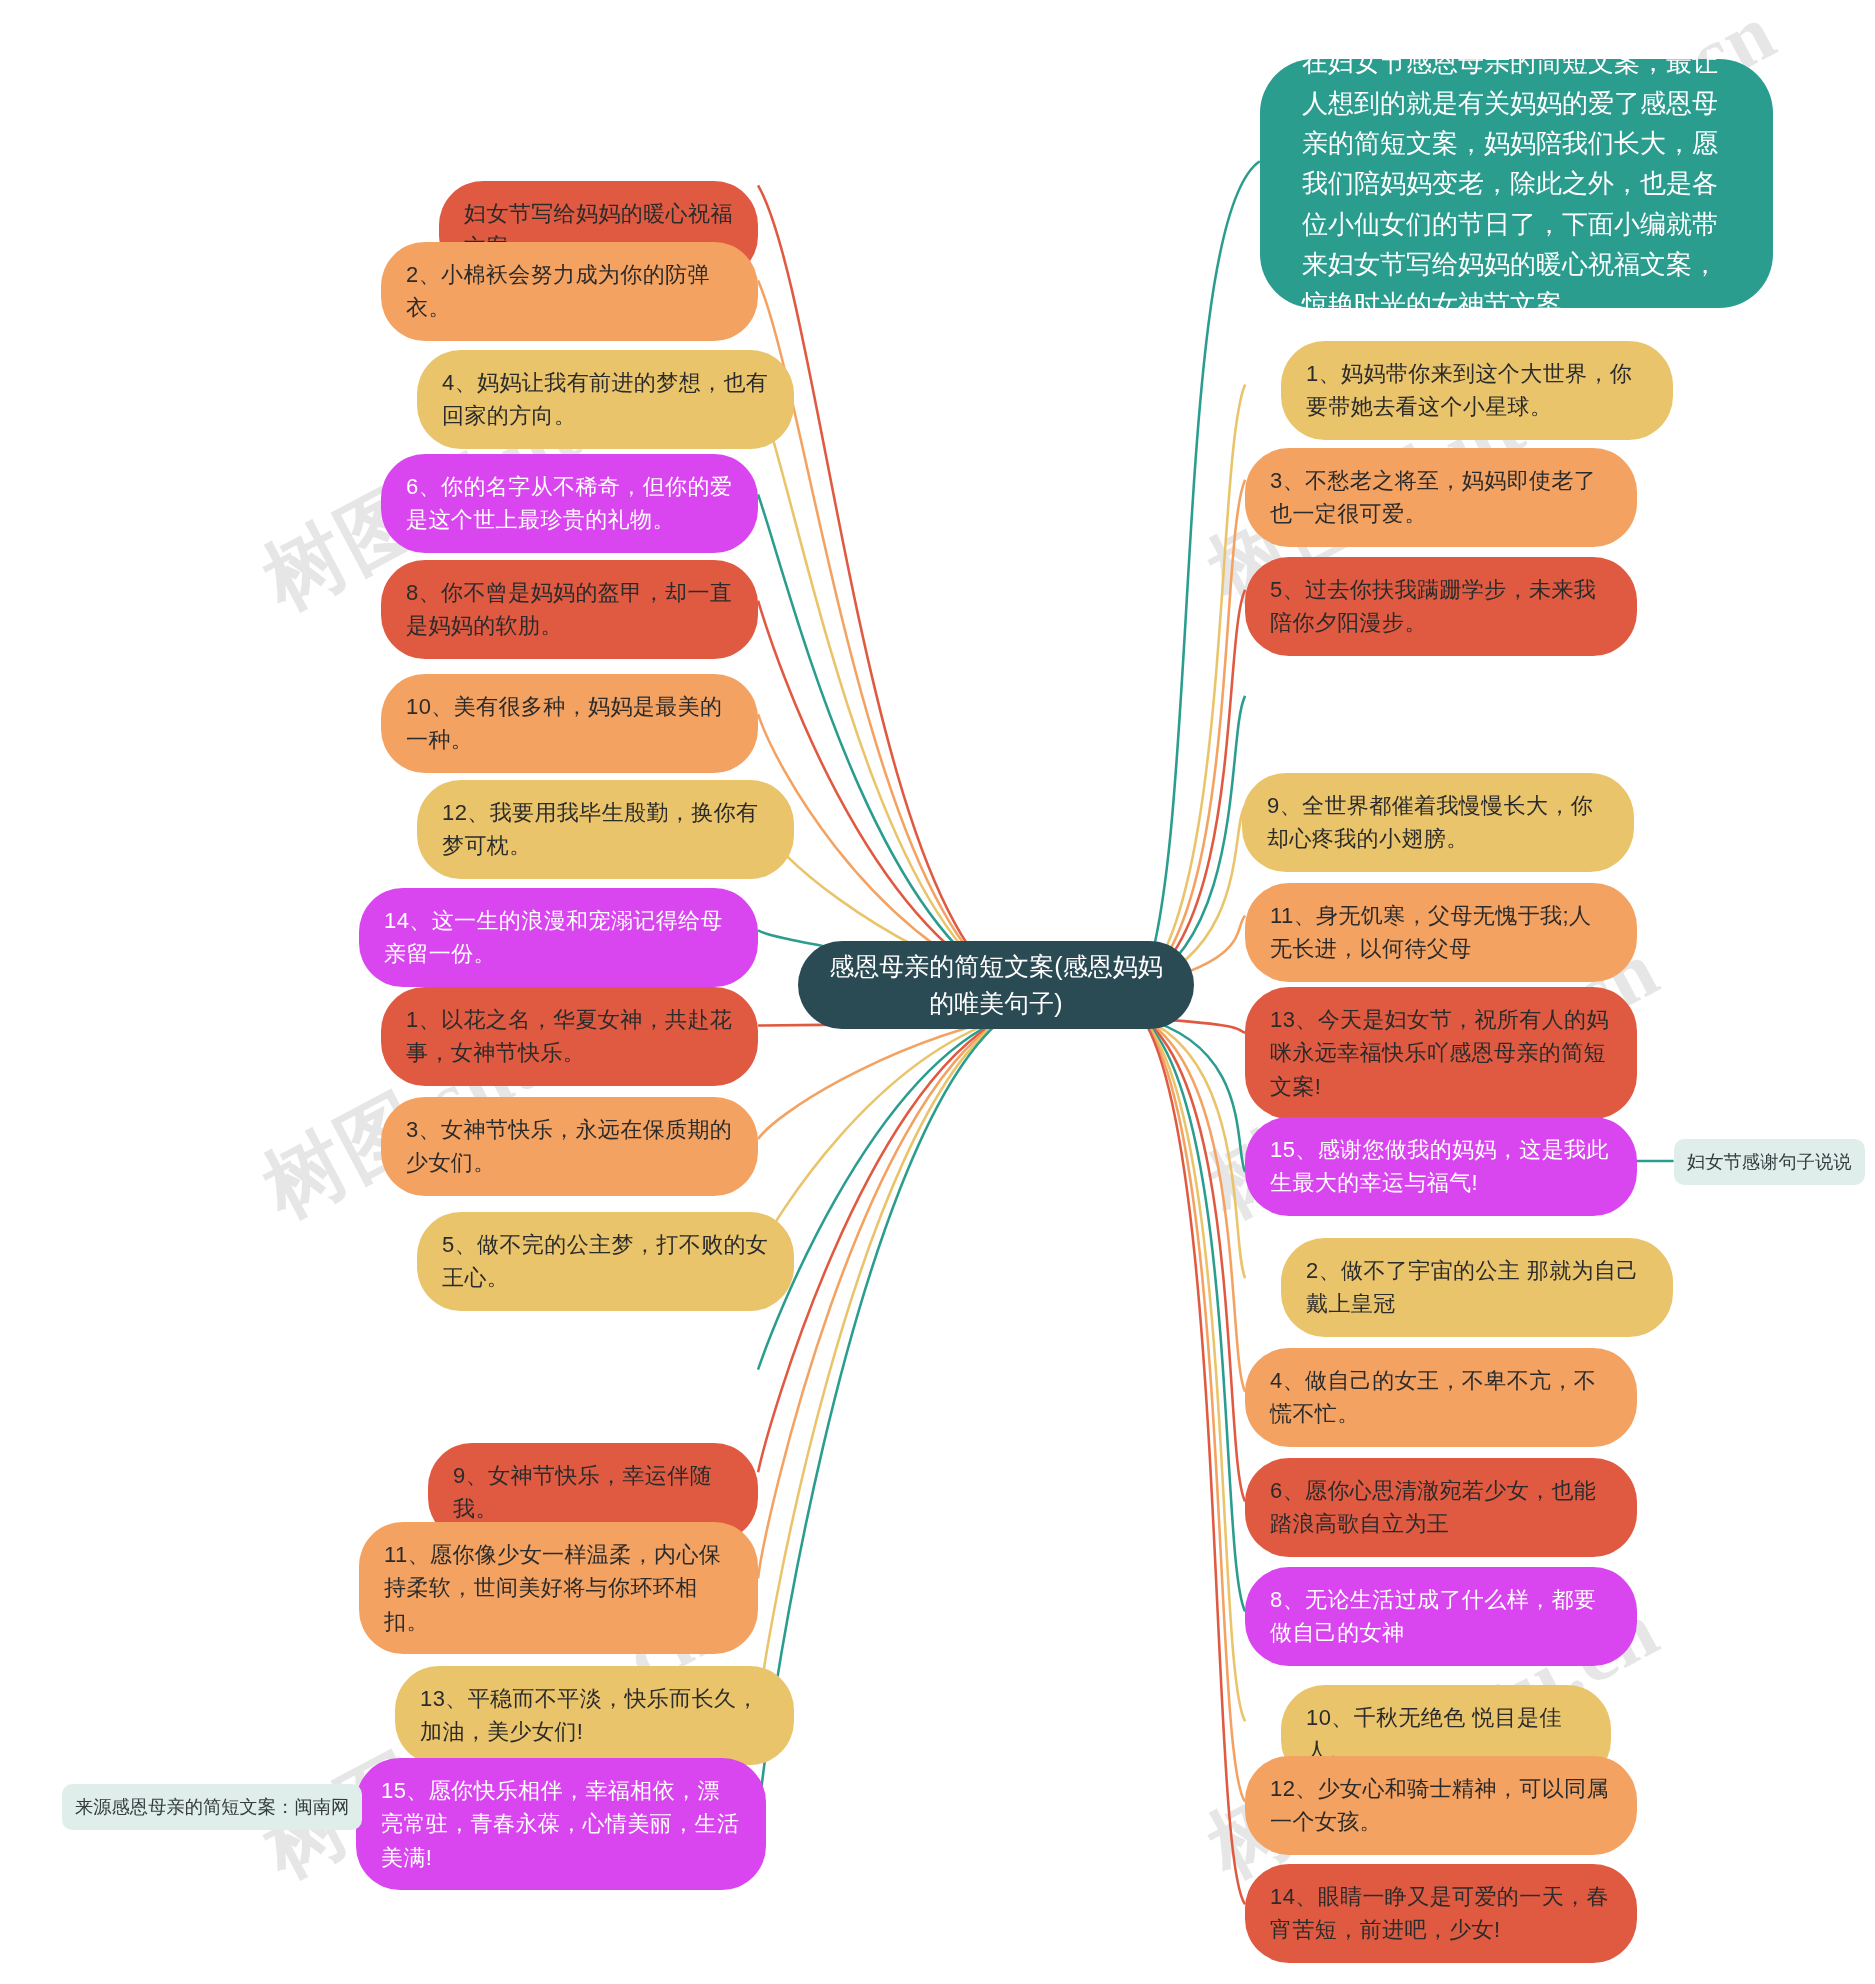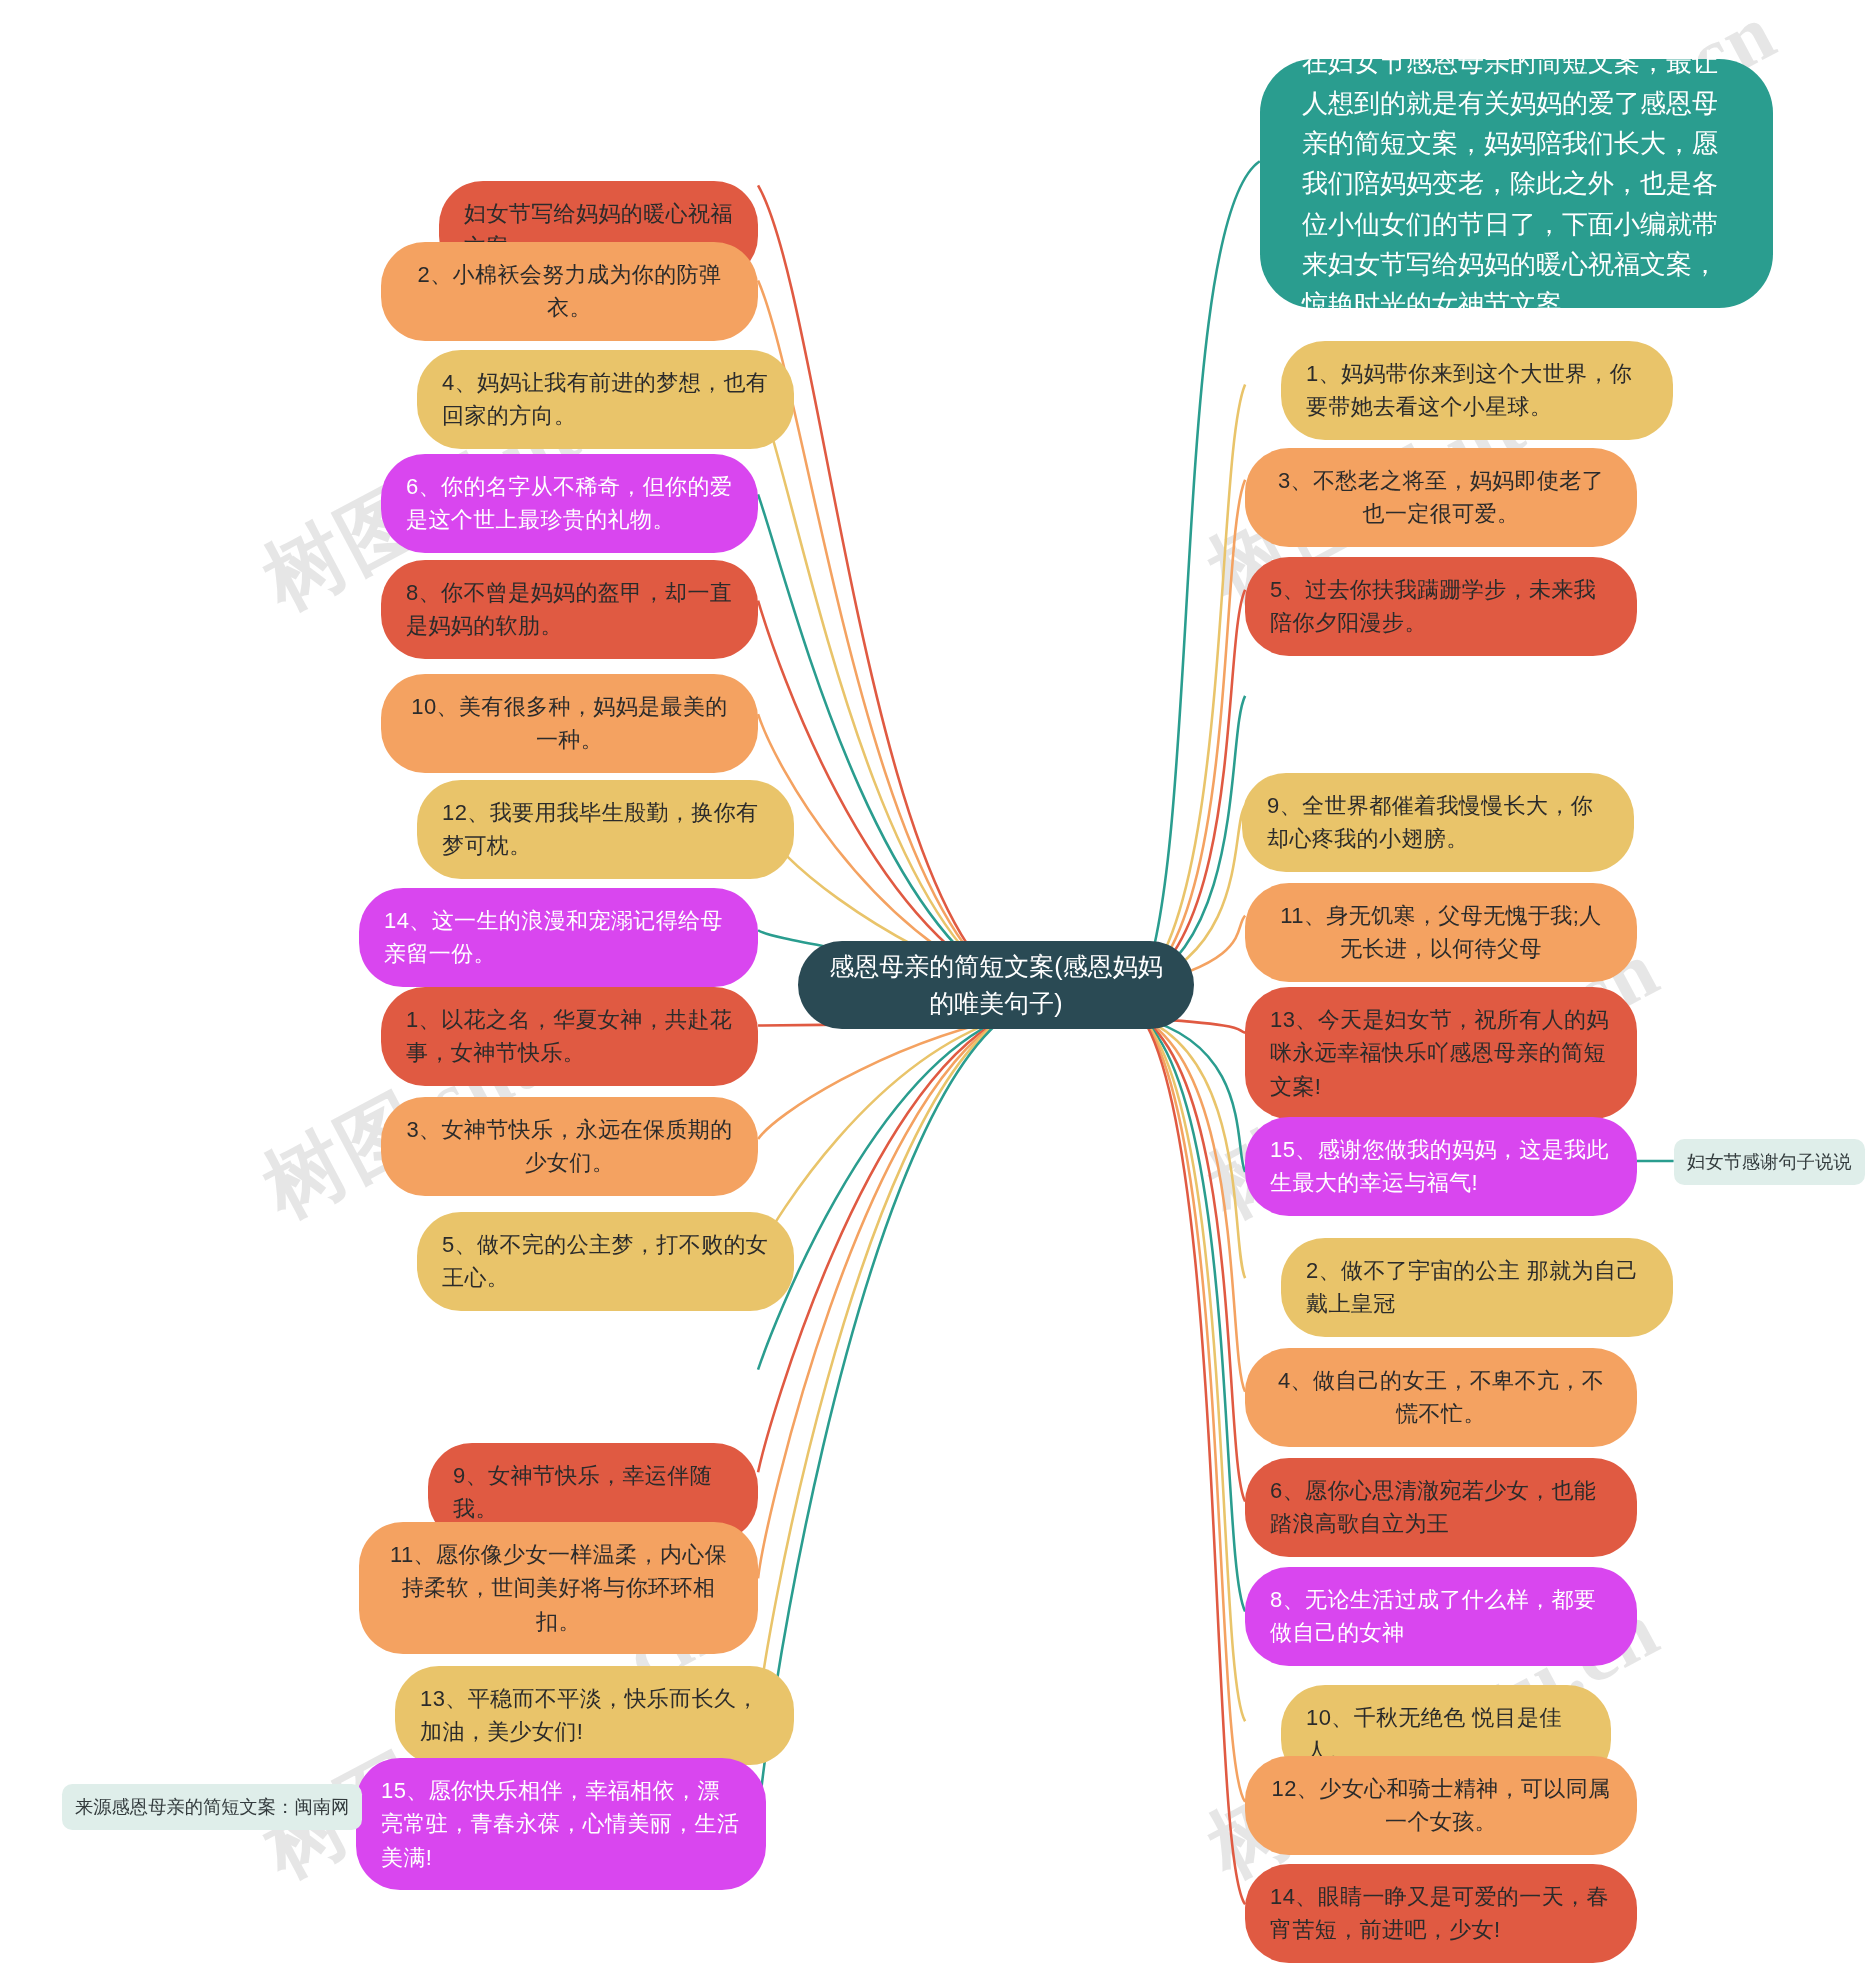--- a/index.html
+++ b/index.html
@@ -32,21 +32,21 @@
     padding: 16px 25px;
     font-size: 22px;
     line-height: 1.52;
     letter-spacing: 0.4px;
     display: flex;
     align-items: center;
   }
   .node span { display:block; width:100%; }
 
   .n-red    { background:#e05a42; color:#2b2b2b; }
-  .n-orange { background:#f4a261; color:#2b2b2b;text-align:center; }
+  .n-orange { background:#f4a261; color:#2b2b2b; }
   .n-yellow { background:#e9c46a; color:#2b2b2b;margin-left:36px; }
   .n-teal   { background:#d946ef; color:#ffffff; }
 
   .center {
     position:absolute;
     background:#2a4a54;
     color:#ffffff;
     border-radius: 51px;
     font-size: 25px;
     line-height:1.5;

